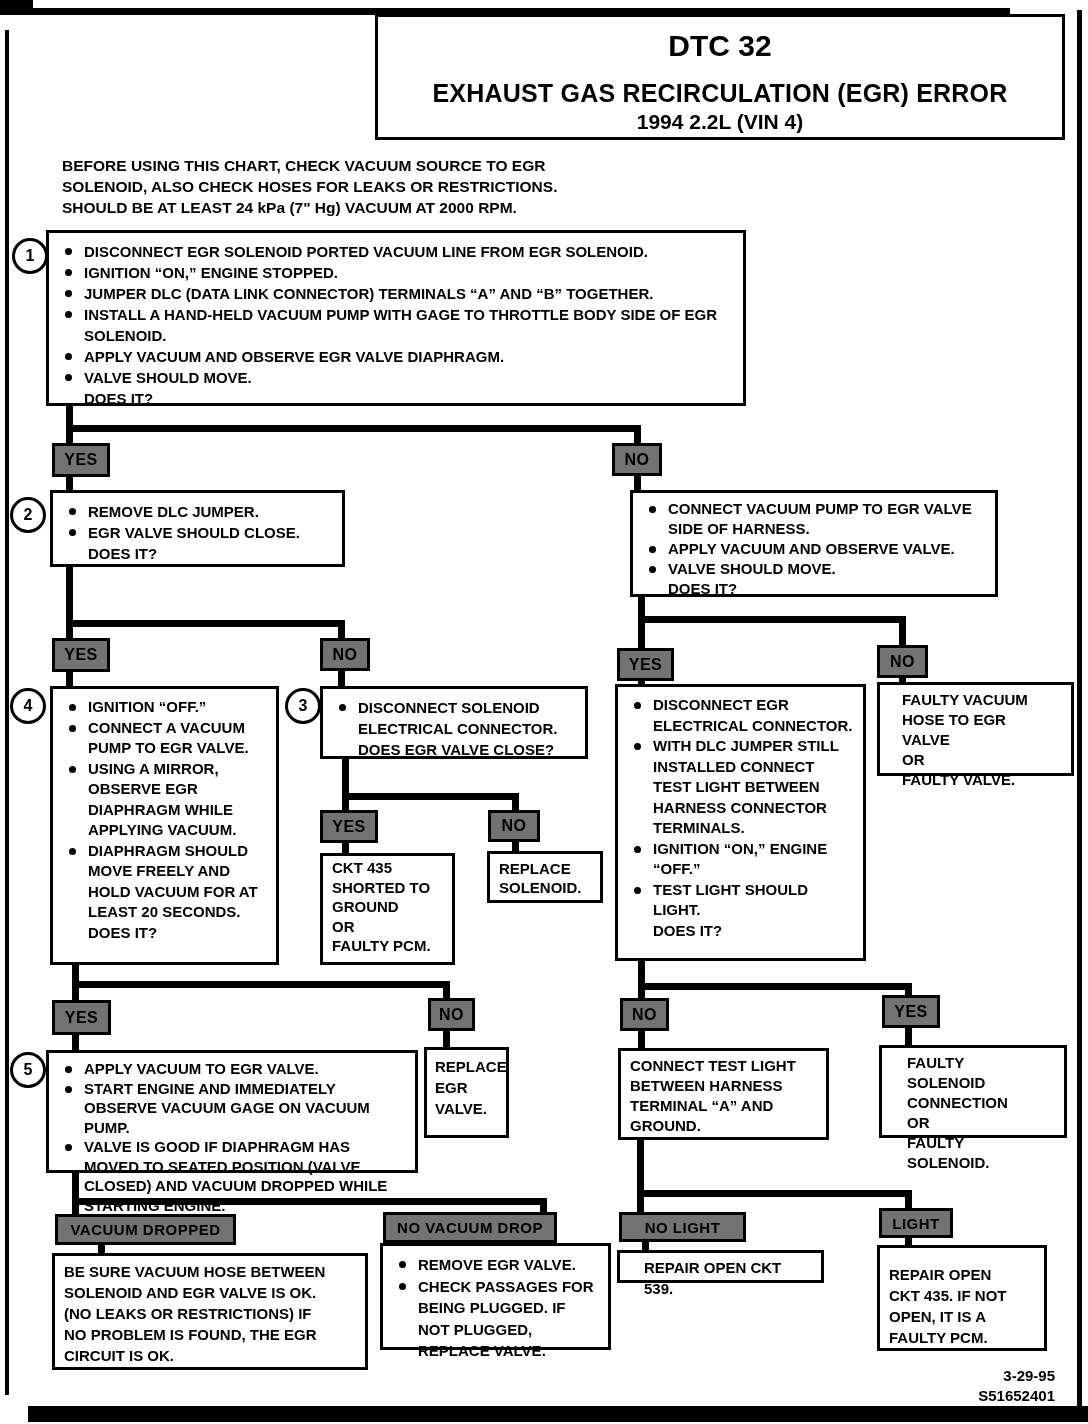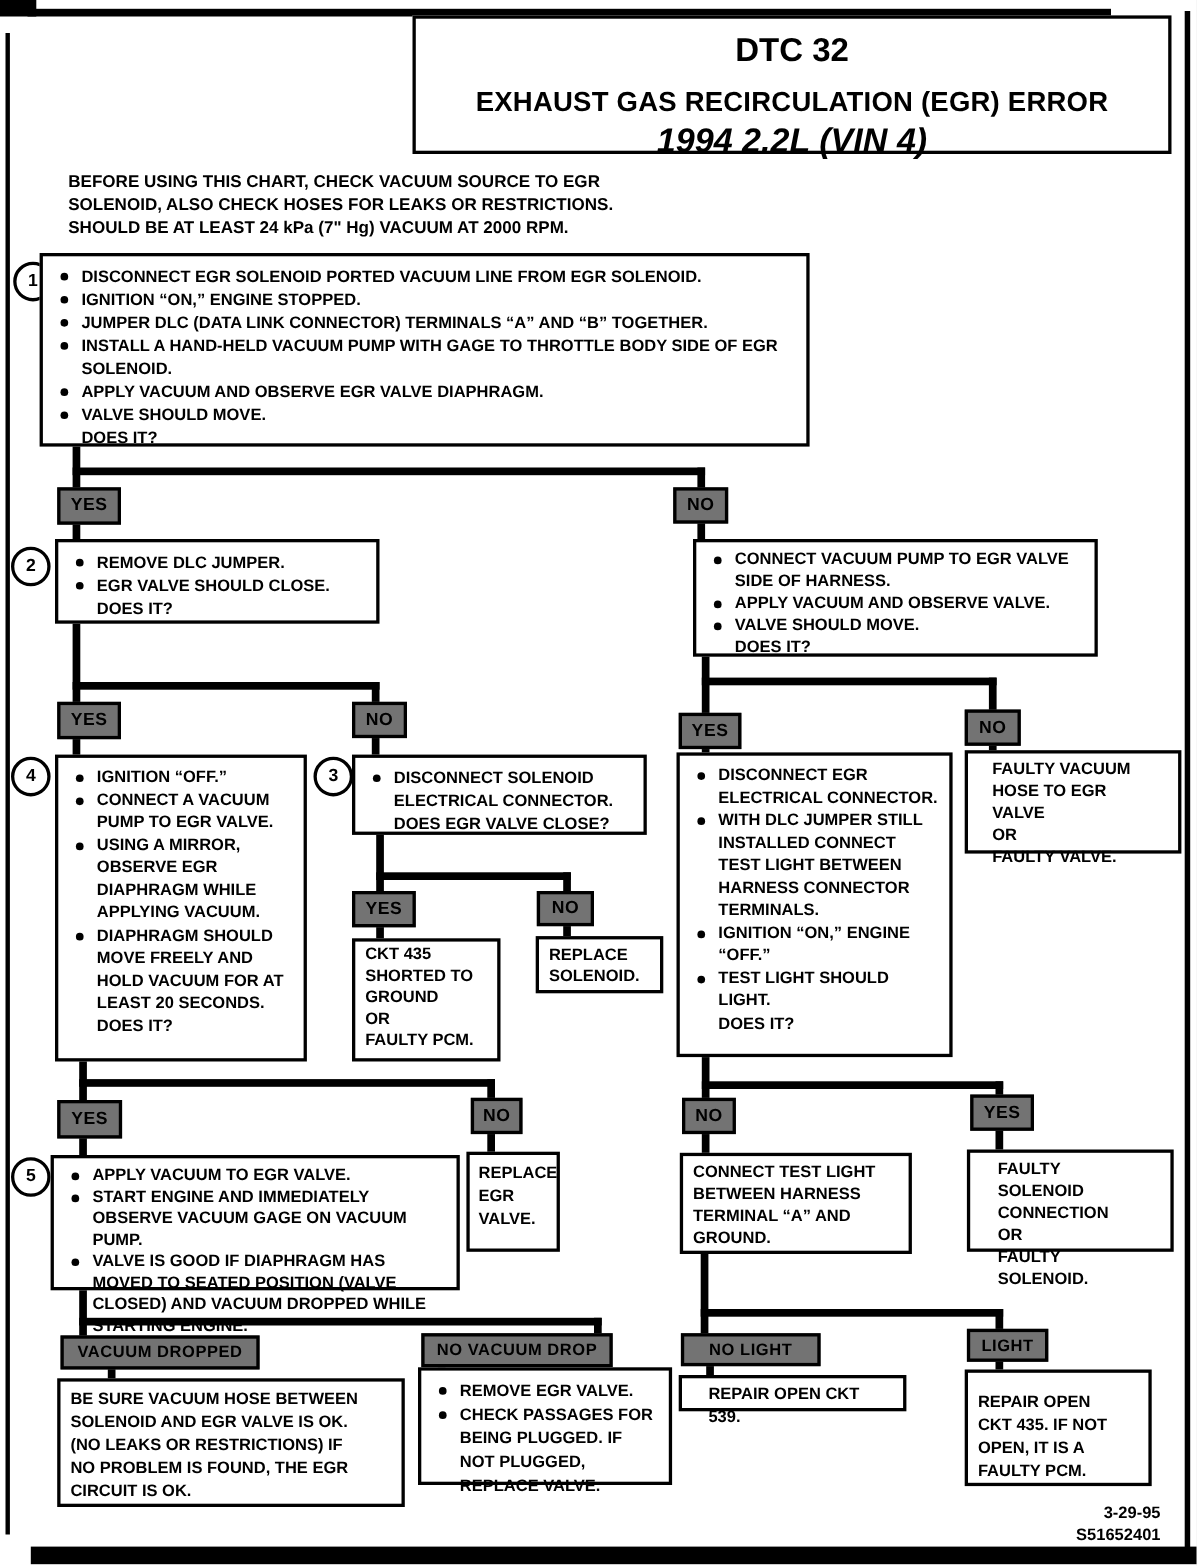--- a/index.html
+++ b/index.html
@@ -17,21 +17,21 @@
   .q { margin-left:29px; }
   .txt { padding:2px 9px; font-size:15px; line-height:21px; white-space:pre-line; }
   .lbl { position:absolute; border:3px solid #000; background:#737373; box-sizing:border-box;
          display:flex; align-items:center; justify-content:center; font-size:16px; letter-spacing:0.5px; }
   .circ { position:absolute; width:30px; height:30px; border:3px solid #000; border-radius:50%;
           background:#fff; display:flex; align-items:center; justify-content:center; font-size:16px; }
   #title-box { position:absolute; left:375px; top:14px; width:690px; height:126px;
                border:3px solid #000; background:#fff; box-sizing:border-box; text-align:center; }
   #title-code  { font-size:30px; margin-top:12px; }
   #title-line1 { font-size:25px; margin-top:16px; letter-spacing:0.2px; }
-  #title-line2 { font-size:31px; margin-top:2px;font-style:italic; }
+  #title-line2 { font-size:21px; margin-top:2px; }
   #intro { position:absolute; left:62px; top:155px; font-size:15.5px; line-height:21px; }
   #footer { position:absolute; left:880px; top:1366px; width:175px; text-align:right;
             font-size:15px; line-height:20px; }
 </style>
 </head>
 <body>
 
 <div id="page">
 
   <div class="line" style="left:0;top:0;width:33px;height:15px;"></div>
@@ -92,21 +92,21 @@
   <div class="line" style="left:72px;top:1198px;width:475px;height:7px;"></div>
   <div class="line" style="left:540px;top:1198px;width:7px;height:16px;"></div>
   <div class="line" style="left:98px;top:1244px;width:7px;height:11px;"></div>
   <div class="line" style="left:398px;top:1242px;width:7px;height:10px;"></div>
   <div class="line" style="left:637px;top:1138px;width:7px;height:76px;"></div>
   <div class="line" style="left:637px;top:1190px;width:275px;height:7px;"></div>
   <div class="line" style="left:905px;top:1190px;width:7px;height:20px;"></div>
   <div class="line" style="left:642px;top:1240px;width:7px;height:12px;"></div>
   <div class="line" style="left:905px;top:1236px;width:7px;height:11px;"></div>
 
-  <div class="box stepbox" style="left:36px;top:230px;width:700px;height:176px;">
+  <div class="box stepbox" style="left:46px;top:230px;width:700px;height:176px;">
     <div class="row">
         <span class="bullet"></span>
         <span class="itxt">DISCONNECT EGR SOLENOID PORTED VACUUM LINE FROM EGR SOLENOID.</span>
       </div>
     <div class="row">
         <span class="bullet"></span>
         <span class="itxt">IGNITION “ON,” ENGINE STOPPED.</span>
       </div>
     <div class="row">
         <span class="bullet"></span>

